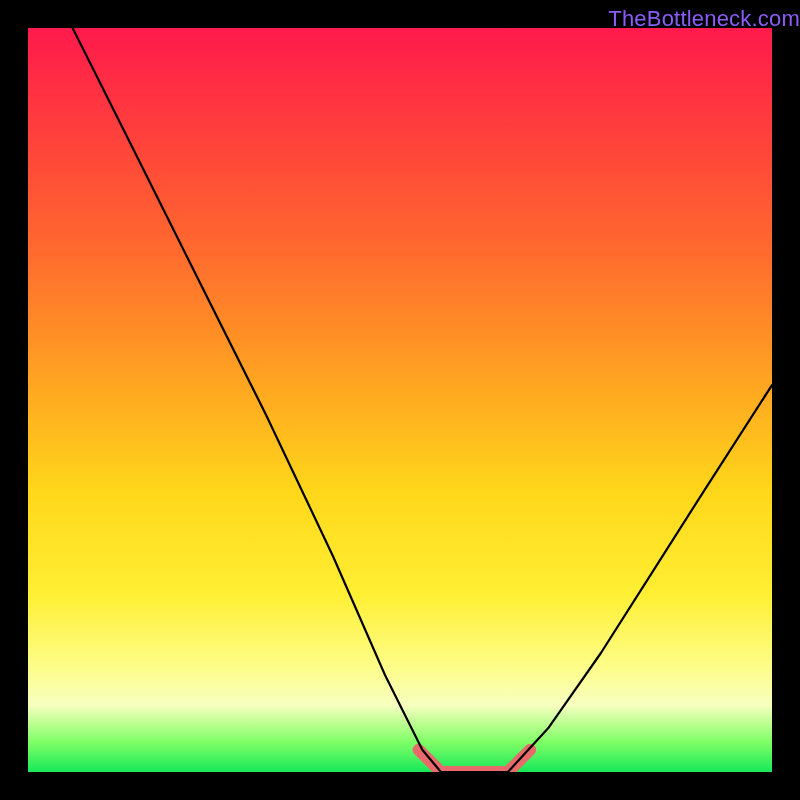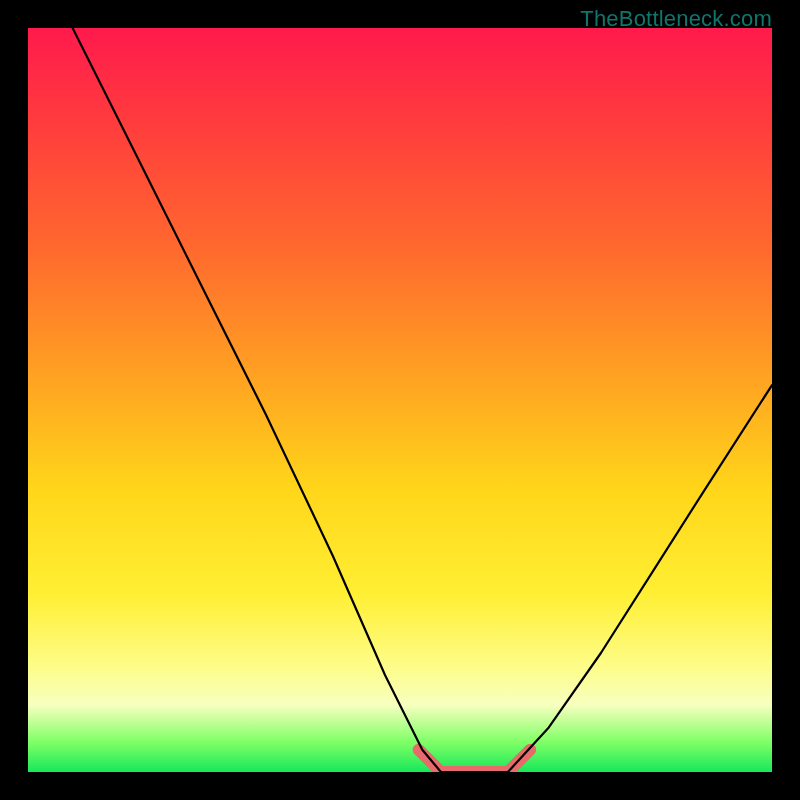--- a/index.html
+++ b/index.html
@@ -33,22 +33,22 @@
       #ffd61a 62%,
       #ffef33 76%,
       #fdfd8a 86%,
       #f7ffbf 91%,
       #7fff66 96%,
       #17e85a 100%);
   }
   .watermark {
     position: absolute;
     top: 6px;
-    right: 28px;
-    color: #0f766e;
+    right: 0;
+    color: #8b5cf6;
     font-size: 22px;
     font-weight: 500;
     letter-spacing: 0.2px;
     user-select: none;
   }
   svg { display: block; }
   .curve {
     fill: none;
     stroke: #000;
     stroke-width: 2.2;

